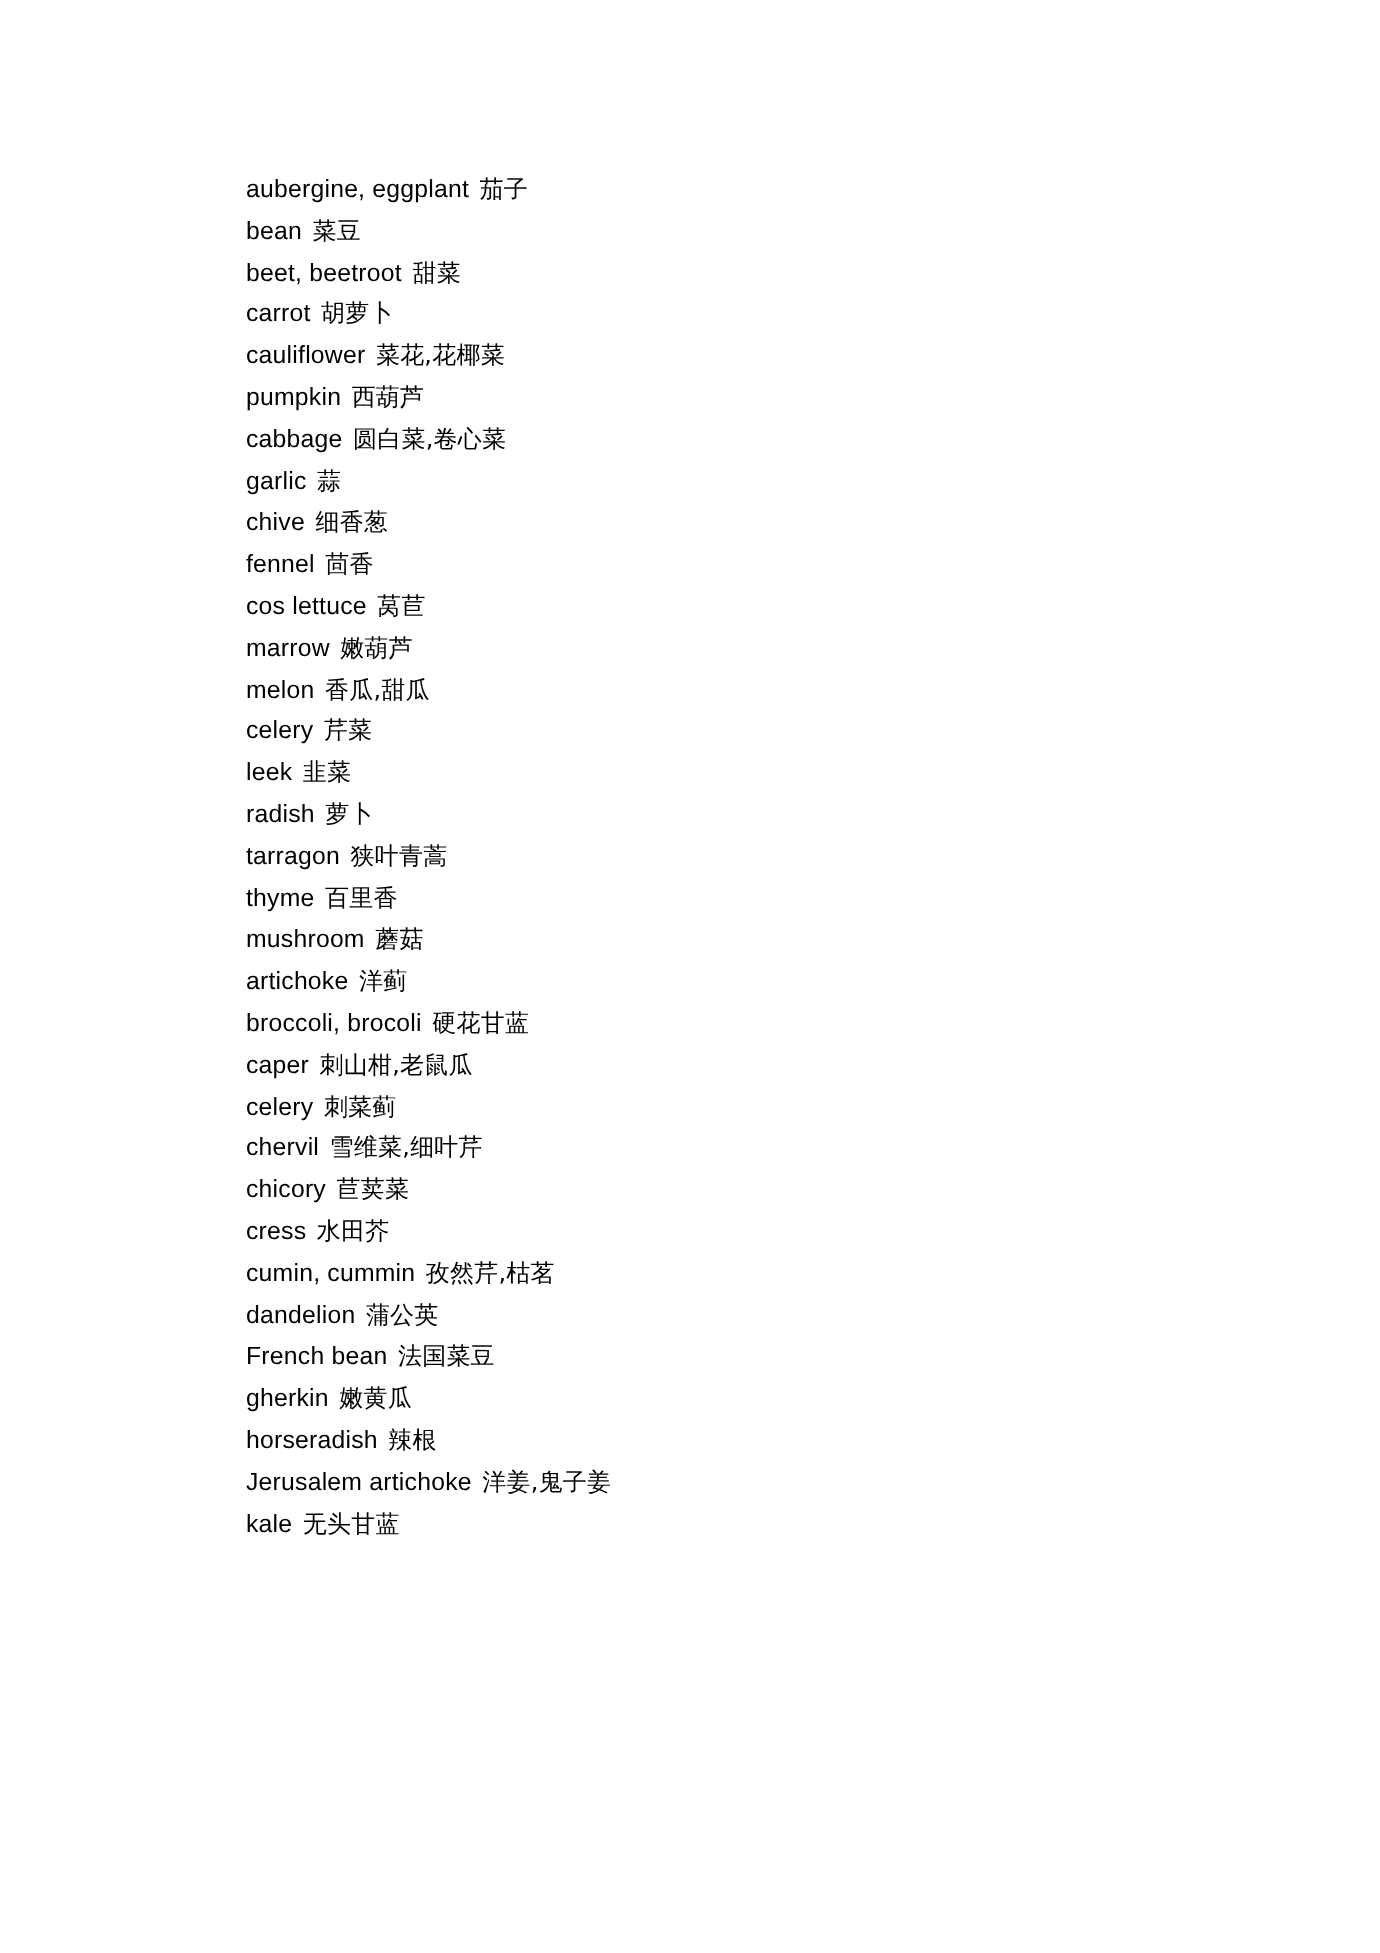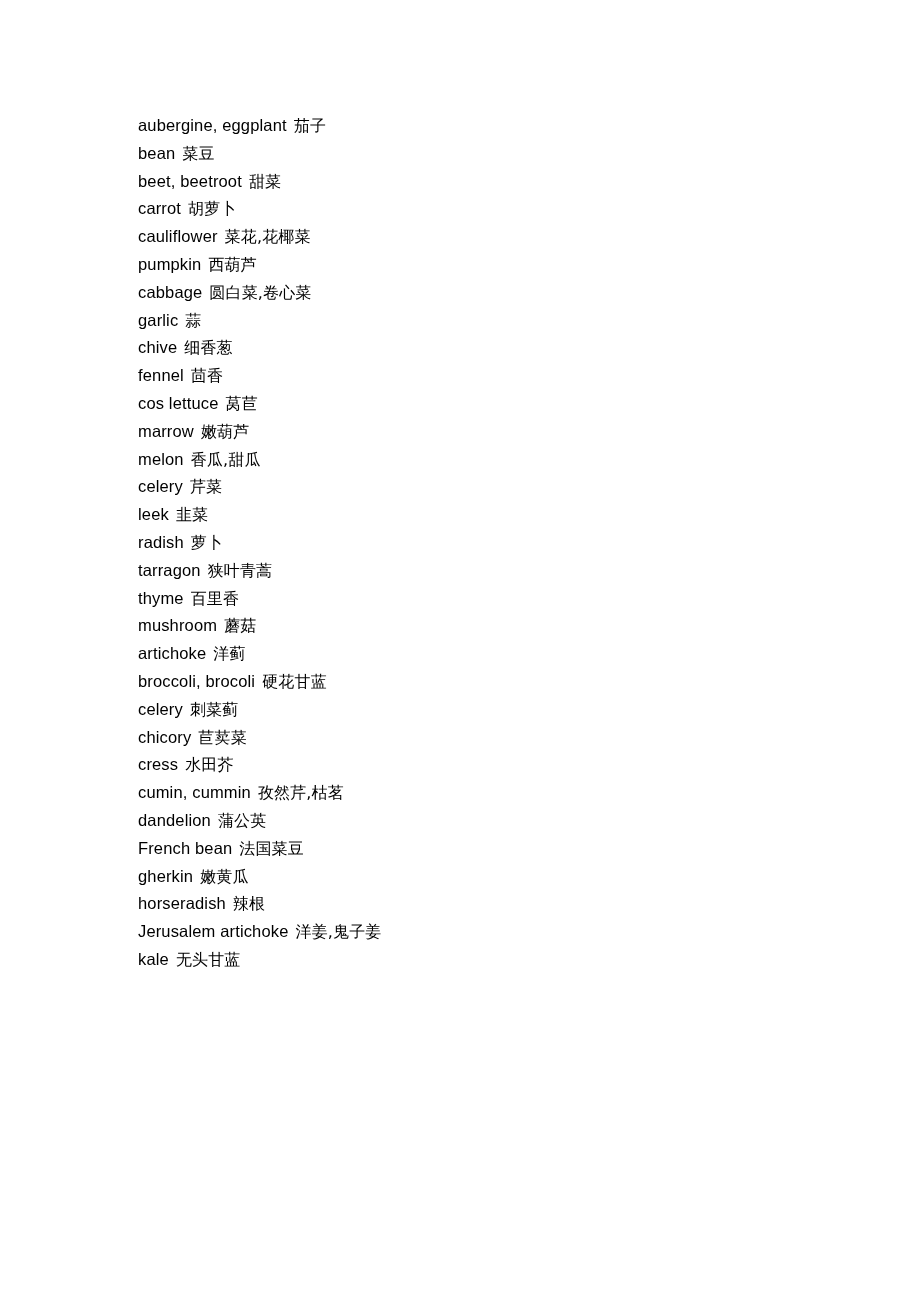--- a/index.html
+++ b/index.html
@@ -27,20 +27,21 @@
     top: 112px;
     width: 700px;
   }
   .entry {
     display: block;
     height: 27.8px;
     line-height: 27.8px;
     white-space: nowrap;
     font-size: 16.5px;
     letter-spacing: 0.15px;
+    margin-left: 26px;
   }
   .term {
     font-family: "Liberation Sans", "DejaVu Sans", sans-serif;
     font-size: 16.5px;
     color: #000000;
   }
   .gloss {
     font-family: "DejaVu Sans", "Liberation Sans", sans-serif;
     font-size: 16px;
     color: #000000;
@@ -66,21 +67,23 @@
       <div class="entry"><span class="term">marrow</span><span class="gloss">嫩葫芦</span></div>
       <div class="entry"><span class="term">melon</span><span class="gloss">香瓜,甜瓜</span></div>
       <div class="entry"><span class="term">celery</span><span class="gloss">芹菜</span></div>
       <div class="entry"><span class="term">leek</span><span class="gloss">韭菜</span></div>
       <div class="entry"><span class="term">radish</span><span class="gloss">萝卜</span></div>
       <div class="entry"><span class="term">tarragon</span><span class="gloss">狭叶青蒿</span></div>
       <div class="entry"><span class="term">thyme</span><span class="gloss">百里香</span></div>
       <div class="entry"><span class="term">mushroom</span><span class="gloss">蘑菇</span></div>
       <div class="entry"><span class="term">artichoke</span><span class="gloss">洋蓟</span></div>
       <div class="entry"><span class="term">broccoli,  brocoli</span><span class="gloss">硬花甘蓝</span></div>
+      <div class="entry"><span class="term">caper</span><span class="gloss">刺山柑,老鼠瓜</span></div>
       <div class="entry"><span class="term">celery</span><span class="gloss">刺菜蓟</span></div>
+      <div class="entry"><span class="term">chervil</span><span class="gloss">雪维菜,细叶芹</span></div>
       <div class="entry"><span class="term">chicory</span><span class="gloss">苣荬菜</span></div>
       <div class="entry"><span class="term">cress</span><span class="gloss">水田芥</span></div>
       <div class="entry"><span class="term">cumin,  cummin</span><span class="gloss">孜然芹,枯茗</span></div>
       <div class="entry"><span class="term">dandelion</span><span class="gloss">蒲公英</span></div>
       <div class="entry"><span class="term">French  bean</span><span class="gloss">法国菜豆</span></div>
       <div class="entry"><span class="term">gherkin</span><span class="gloss">嫩黄瓜</span></div>
       <div class="entry"><span class="term">horseradish</span><span class="gloss">辣根</span></div>
       <div class="entry"><span class="term">Jerusalem  artichoke</span><span class="gloss">洋姜,鬼子姜</span></div>
       <div class="entry"><span class="term">kale</span><span class="gloss">无头甘蓝</span></div>
     </div>

